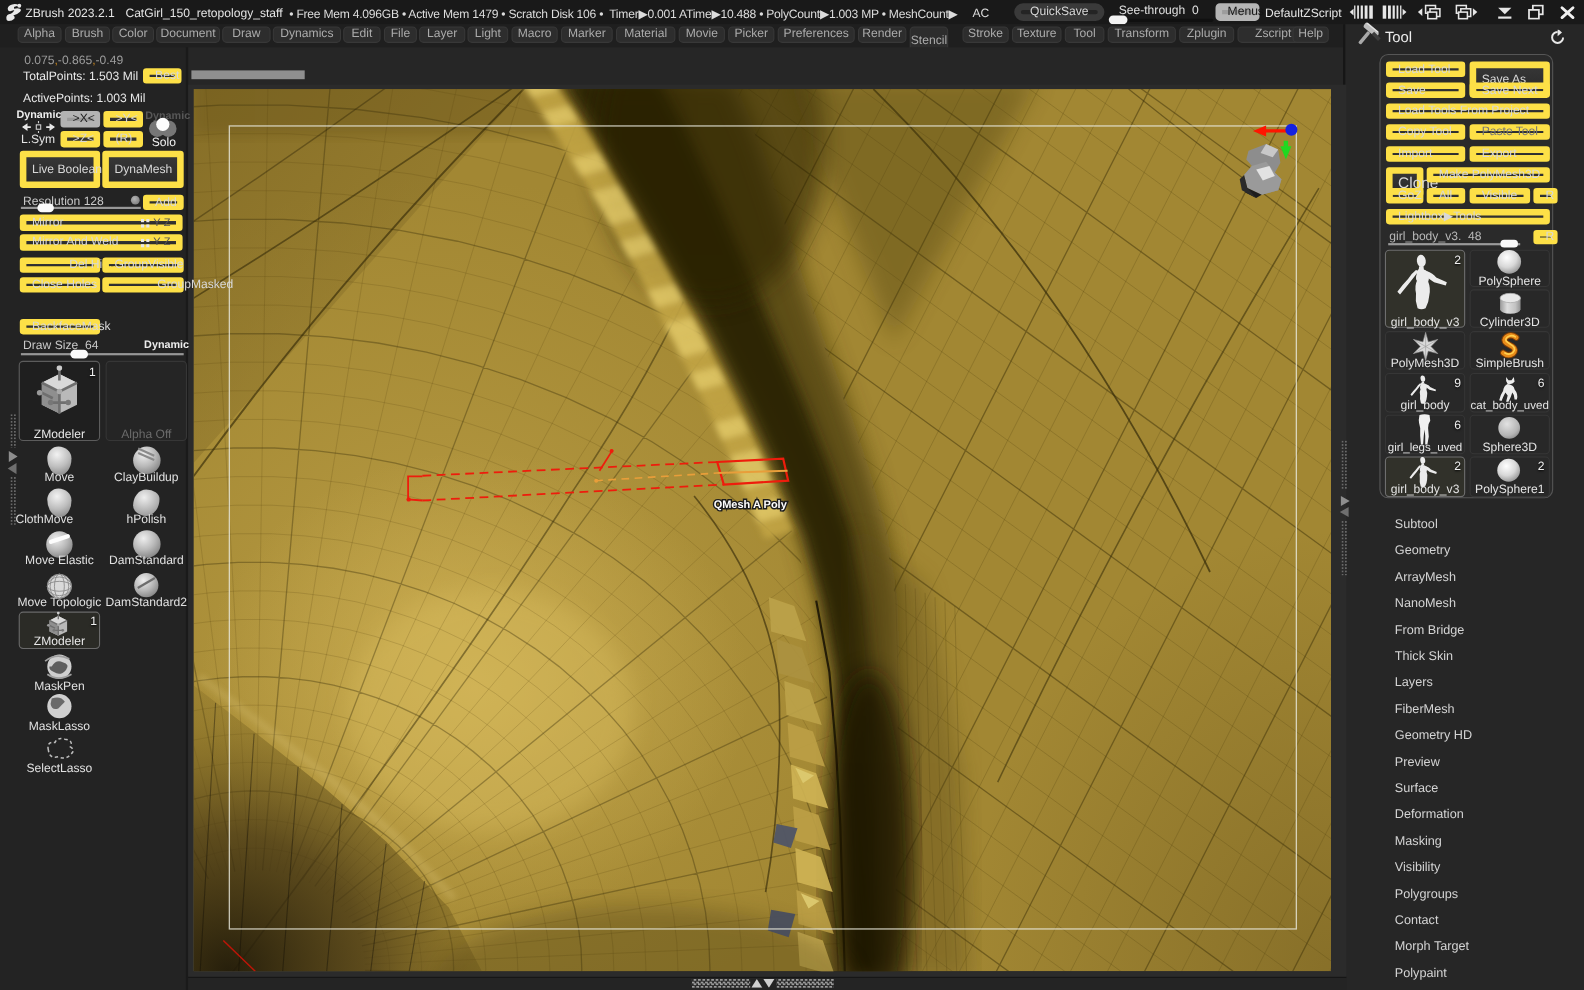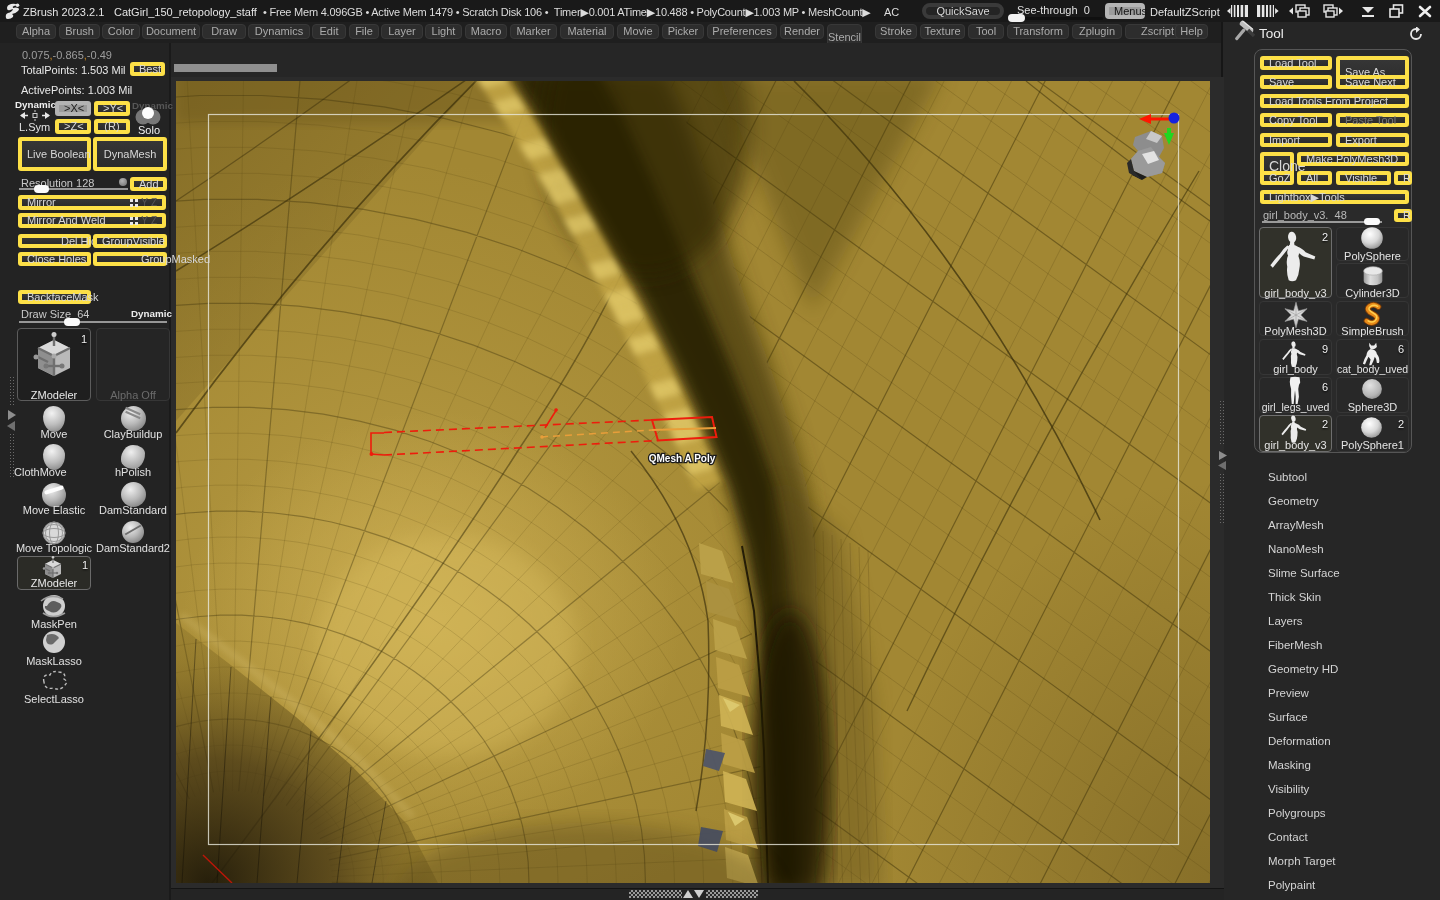--- a/index.html
+++ b/index.html
@@ -1,17 +1,17 @@
 <!DOCTYPE html>
 <html><head><meta charset="utf-8"><style>
 *{margin:0;padding:0;box-sizing:border-box}
 body{width:1440px;height:900px;overflow:hidden;background:#232323;
  font-family:"Liberation Sans",sans-serif;-webkit-font-smoothing:antialiased;position:relative}
 .abs{position:absolute}
-.btn{position:absolute;background:linear-gradient(#363636,#2b2b2b);border:4px solid #fde047;
+.btn{position:absolute;background:linear-gradient(#363636,#2b2b2b);border:6px solid #fde047;
  border-radius:3px;color:#d8d8d8;display:flex;align-items:center;padding:0 5px;
  white-space:nowrap;line-height:1}
 .lbl{position:absolute;color:#d0d0d0;white-space:nowrap;line-height:1}
 .cell{position:absolute;background:#282828;border:1px solid #363636;border-radius:4px}
 .cellsel{background:#30302a;border:1px solid #6e6e6e}
 .badge{position:absolute;color:#f0f0f0;font-size:11px;text-shadow:0 1px 2px #000}
 .menu-btn{position:absolute;top:24px;height:15px;background:#2d2d2d;border:1px solid #383838;
  border-radius:4px;color:#ababab;font-size:11px;display:flex;align-items:center;padding:0 8px;line-height:1}
 .tt{color:#dedede;font-size:11px;position:absolute;white-space:nowrap}
 .dots{position:absolute;width:6px;background-image:radial-gradient(#6a6a6a 34%,transparent 36%);
@@ -608,21 +608,21 @@
         </radialGradient>
       </defs>
 <circle cx="15" cy="15" r="13.5" fill="url(#sgh23)"></circle>
     </svg></div>
 <div class="badge" style="left:1398px;top:418px">2</div>
 <div class="lbl" style="left:1336px;top:440px;width:73px;text-align:center;font-size:11px;color:#e4e4e4">PolySphere1</div>
 <div class="lbl" style="left:1268px;top:472px;font-size:11.5px;color:#d4d4d4">Subtool</div>
 <div class="lbl" style="left:1268px;top:496px;font-size:11.5px;color:#d4d4d4">Geometry</div>
 <div class="lbl" style="left:1268px;top:520px;font-size:11.5px;color:#d4d4d4">ArrayMesh</div>
 <div class="lbl" style="left:1268px;top:544px;font-size:11.5px;color:#d4d4d4">NanoMesh</div>
-<div class="lbl" style="left:1268px;top:568px;font-size:11.5px;color:#d4d4d4">Slime Surface</div>
+<div class="lbl" style="left:1268px;top:568px;font-size:11.5px;color:#d4d4d4">From Bridge</div>
 <div class="lbl" style="left:1268px;top:592px;font-size:11.5px;color:#d4d4d4">Thick Skin</div>
 <div class="lbl" style="left:1268px;top:616px;font-size:11.5px;color:#d4d4d4">Layers</div>
 <div class="lbl" style="left:1268px;top:640px;font-size:11.5px;color:#d4d4d4">FiberMesh</div>
 <div class="lbl" style="left:1268px;top:664px;font-size:11.5px;color:#d4d4d4">Geometry HD</div>
 <div class="lbl" style="left:1268px;top:688px;font-size:11.5px;color:#d4d4d4">Preview</div>
 <div class="lbl" style="left:1268px;top:712px;font-size:11.5px;color:#d4d4d4">Surface</div>
 <div class="lbl" style="left:1268px;top:736px;font-size:11.5px;color:#d4d4d4">Deformation</div>
 <div class="lbl" style="left:1268px;top:760px;font-size:11.5px;color:#d4d4d4">Masking</div>
 <div class="lbl" style="left:1268px;top:784px;font-size:11.5px;color:#d4d4d4">Visibility</div>
 <div class="lbl" style="left:1268px;top:808px;font-size:11.5px;color:#d4d4d4">Polygroups</div>

